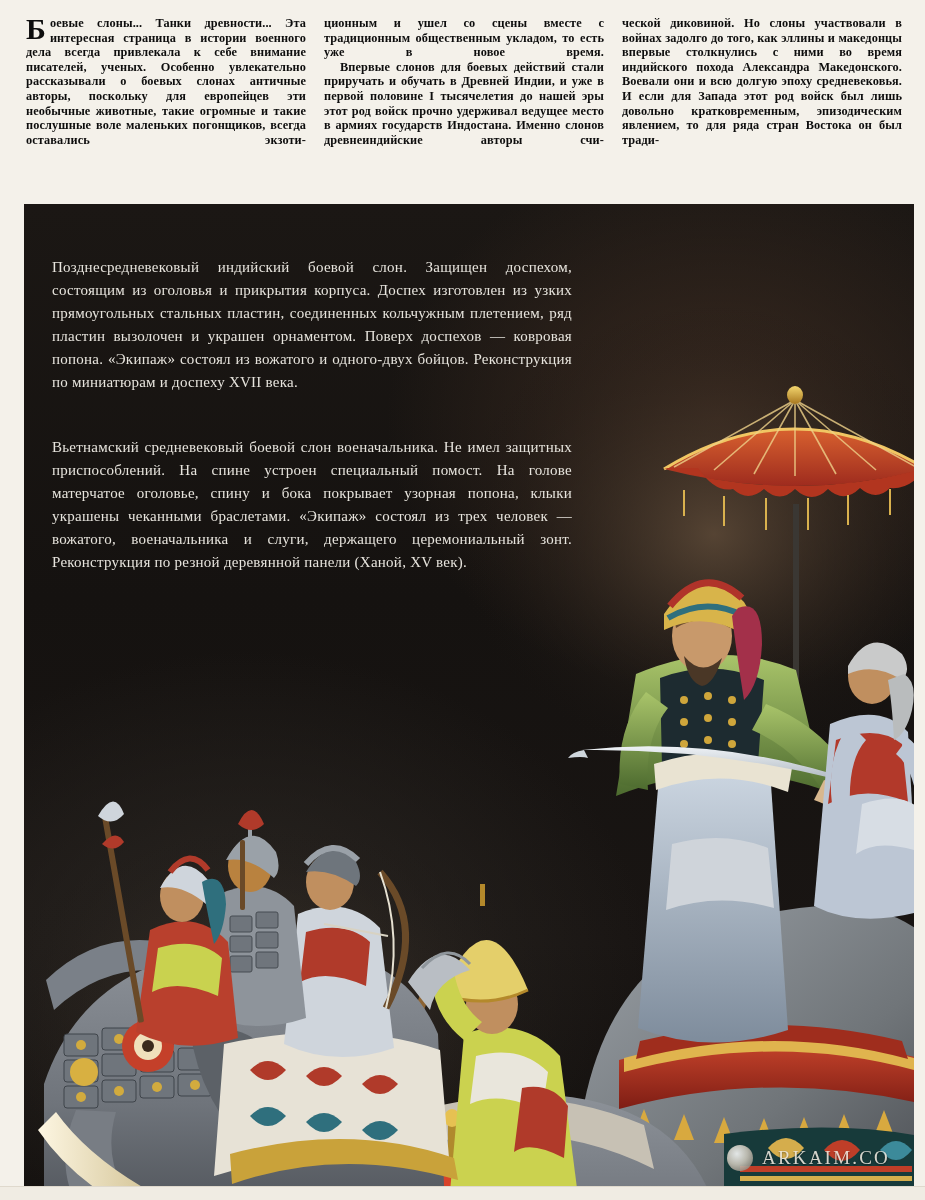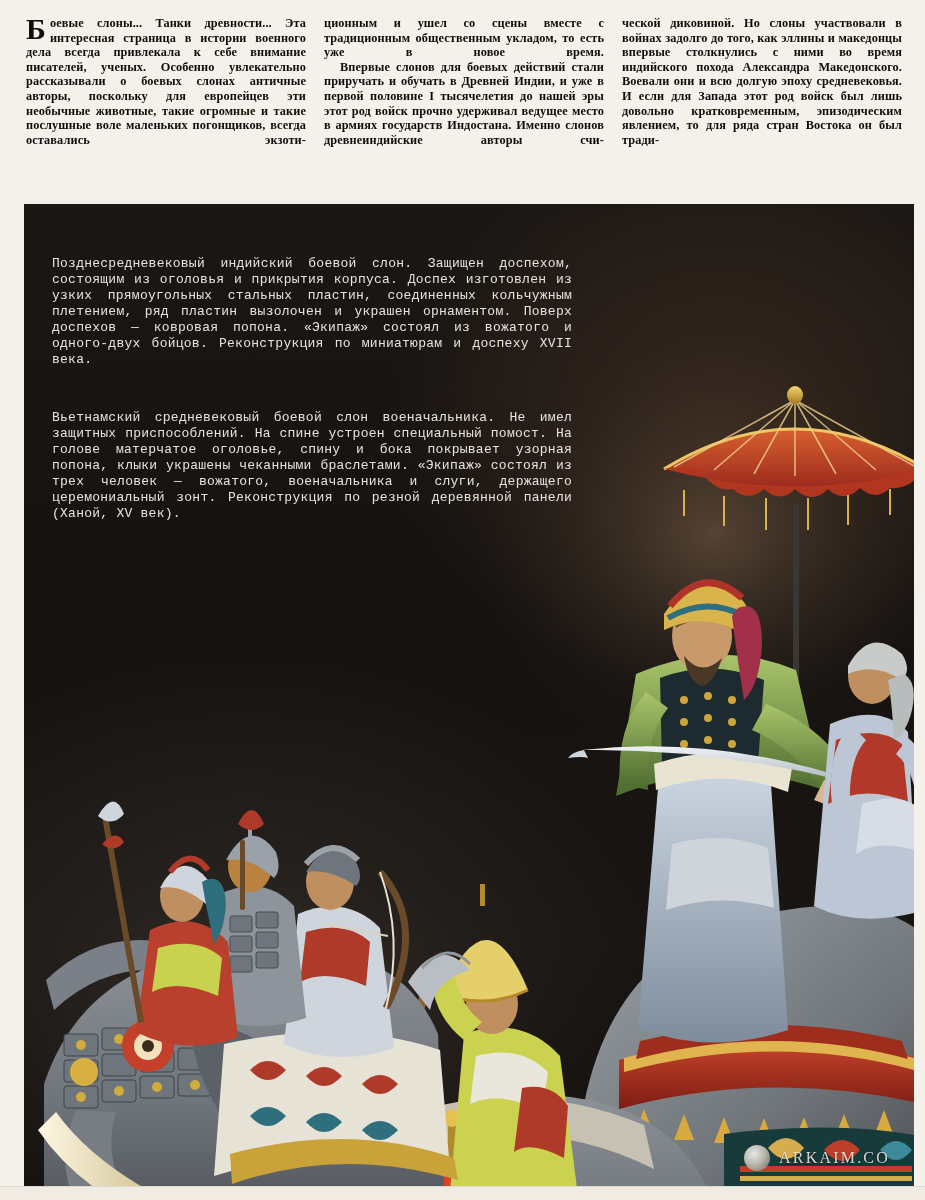--- a/index.html
+++ b/index.html
@@ -80,44 +80,44 @@
       linear-gradient(180deg, #1b1714 0%, #151210 40%, #191513 75%, #120f0d 100%);
   }
 
   
   .plate-caption {
     position: absolute;
     left: 28px;
     top: 52px;
     width: 520px;
     color: #e7e4dd;
-    font-family: Liberation Mono, monospace;
-    font-size: 13px;
-    line-height: 16px;
+    font-family: Liberation Serif, serif;
+    font-size: 15px;
+    line-height: 23px;
     letter-spacing: 0.25px;
     text-align: justify;
     text-align-last: left;
   }
   .plate-caption p { margin: 0; }
   .plate-caption p.second { margin-top: 42px; }
 
   
   .art { position: absolute; inset: 0; }
 
   
   .watermark {
     position: absolute;
     right: 24px;
     bottom: 16px;
     display: flex;
     align-items: center;
     gap: 9px;
     color: #efeae0;
     font-family: "Liberation Serif", serif;
-    font-size: 16px;
+    font-size: 19px;
     letter-spacing: 2.2px;
     opacity: 0.88;
     text-shadow: 0 1px 2px rgba(0,0,0,0.6);
   }
   .watermark .wm-mark {
     width: 26px; height: 26px;
     border-radius: 50%;
     background: radial-gradient(circle at 38% 34%, #ffffff 0%, #cfc9bd 45%, #6d675d 100%);
     display: inline-block;
   }

